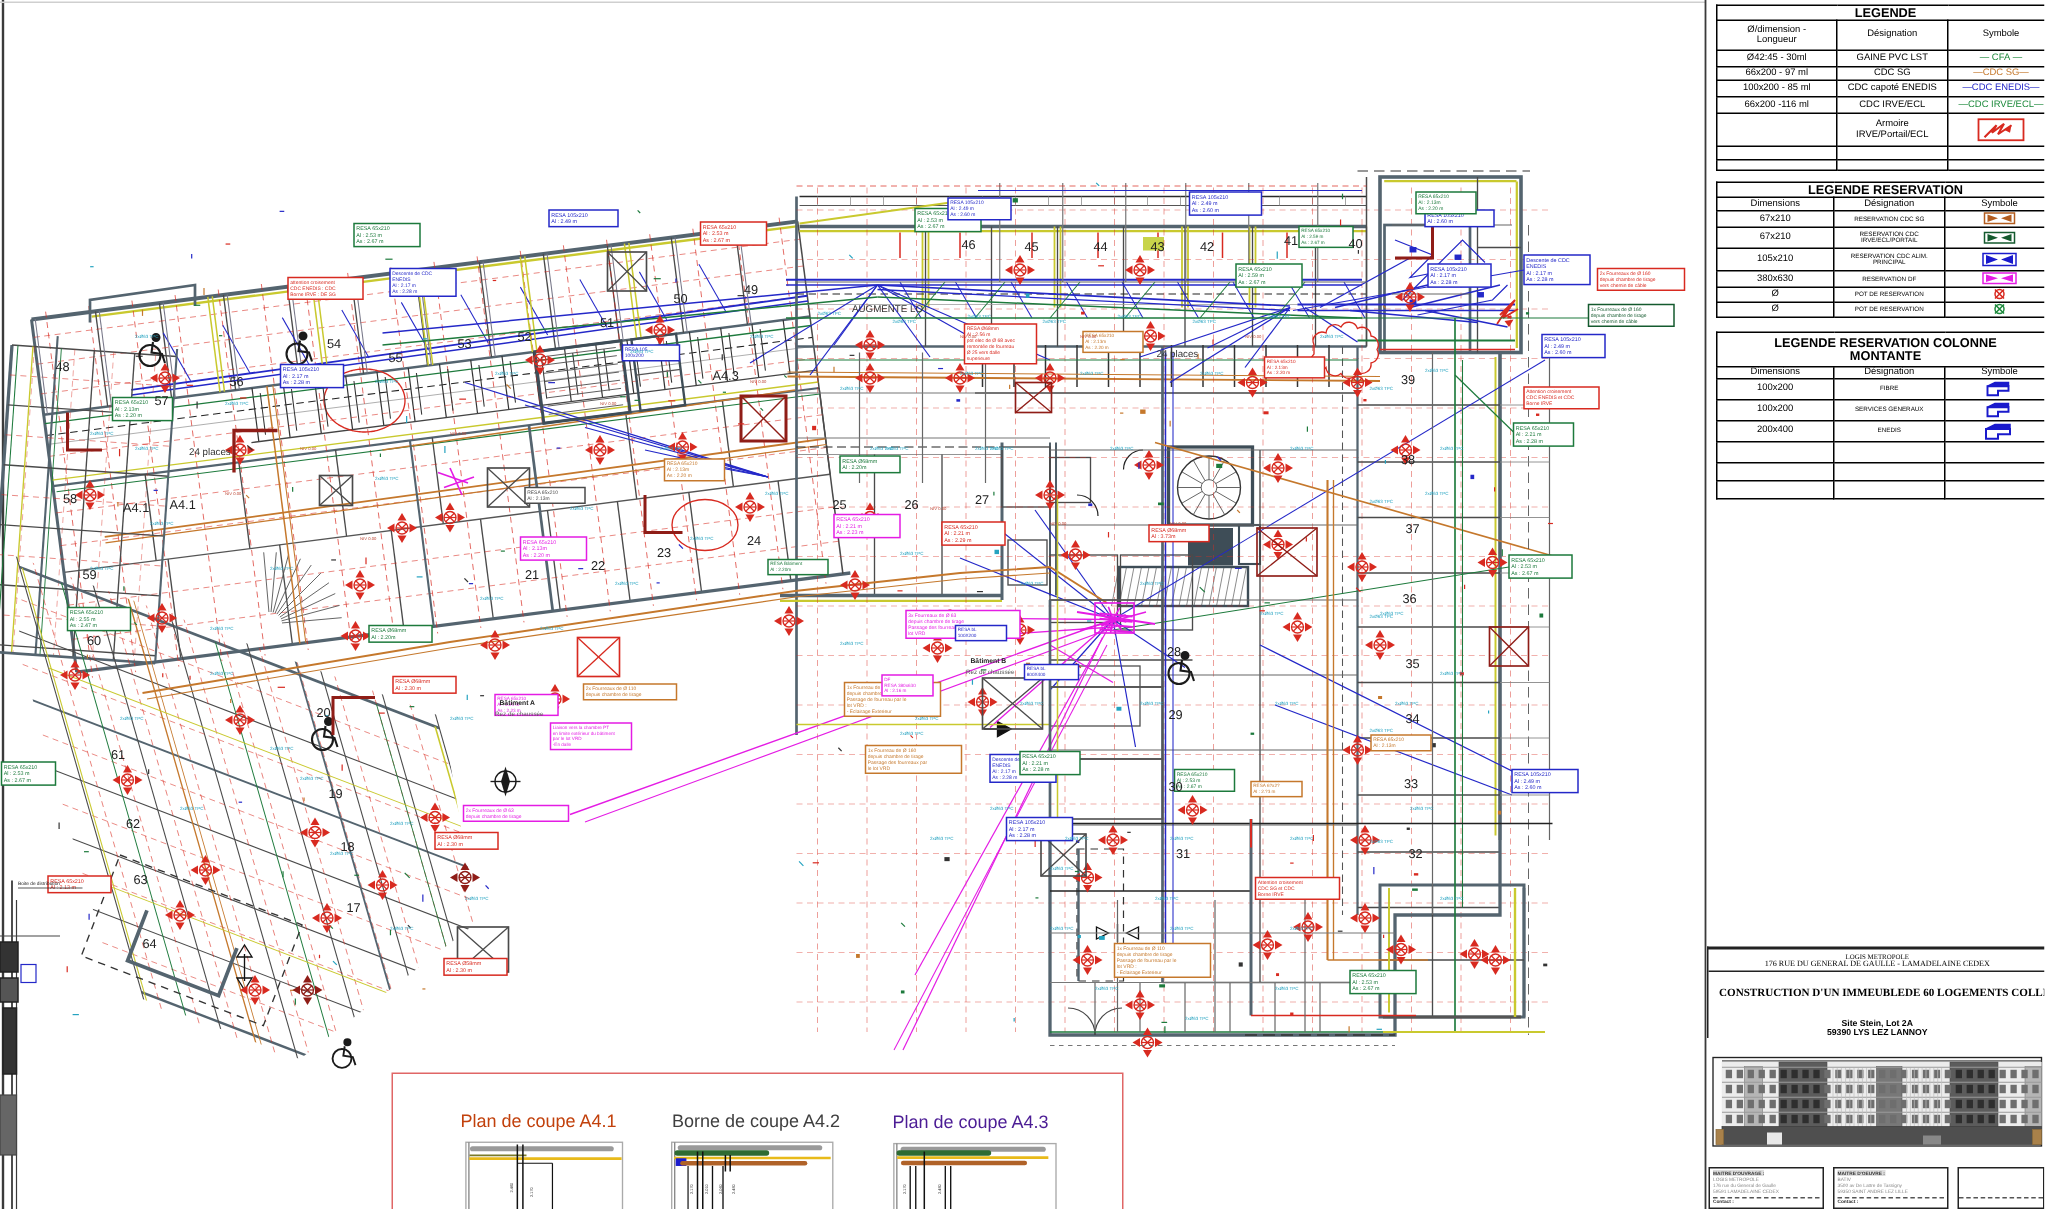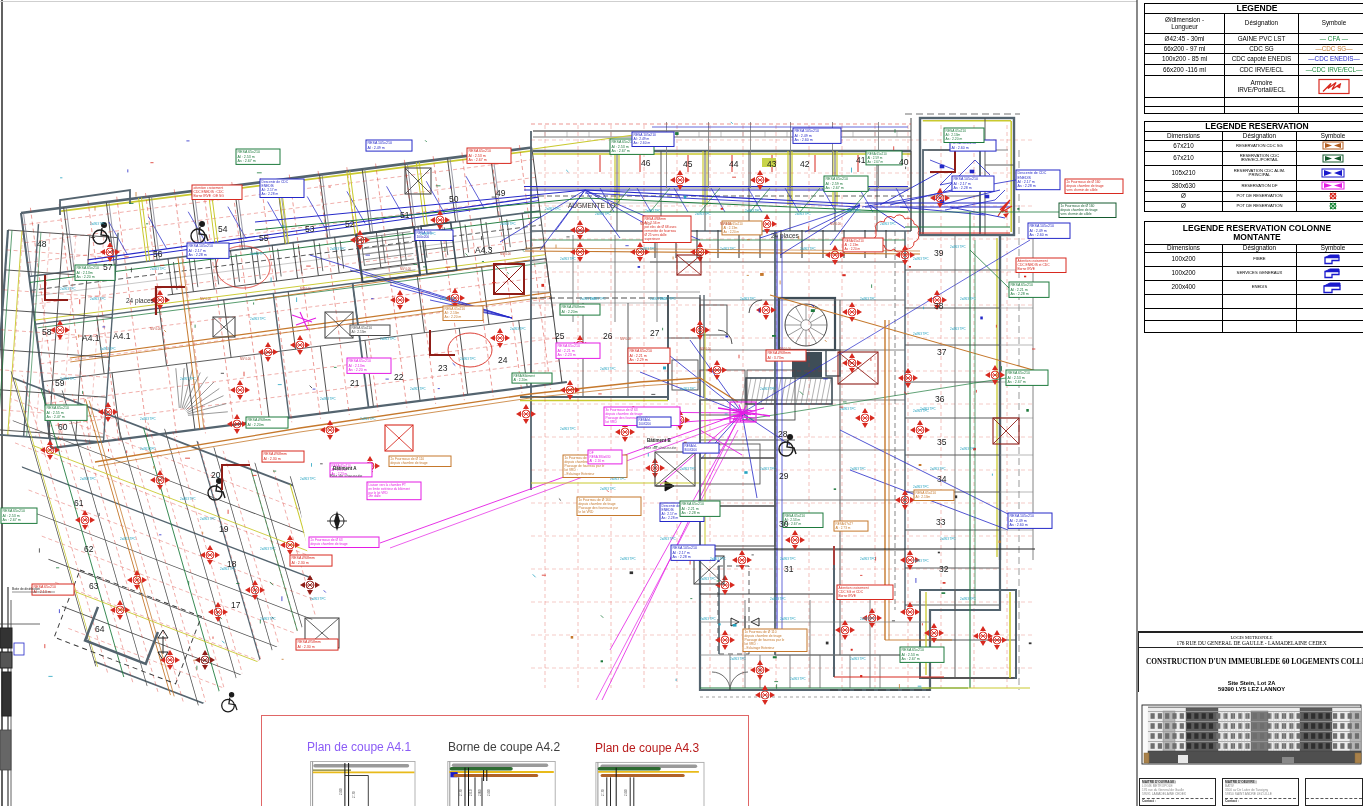--- a/index.html
+++ b/index.html
@@ -2386,16 +2386,16 @@
 </div>
 <div style="position:absolute;left:1222px;top:778px;width:77px;height:28px;border:0.9px solid #222;font-size:3.2px;color:#888;padding:1px 2px;">
 <b style="color:#333;background:#ddd;">MAITRE D'OEUVRE :</b><br>BATIV<br>3500 av De Lattre de Tassigny<br>59350 SAINT ANDRE LEZ LILLE
 <div style="border-top:1px dashed #555;margin-top:2px;color:#333;"><b>Contact :</b></div>
 </div>
 <div style="position:absolute;left:1305px;top:778px;width:58px;height:28px;border:0.9px solid #222;">
 <div style="border-top:1px dashed #555;margin-top:19px;"></div>
 </div>
 
 <div style="position:absolute;left:261px;top:715px;width:488px;height:95px;border:1px solid #e06666;"></div>
-<div style="position:absolute;left:307px;top:740px;font-size:12px;color:#8b5cf6;">Plan de coupe A4.1</div>
+<div style="position:absolute;left:307px;top:740px;font-size:12px;color:#c2410c;">Plan de coupe A4.1</div>
 <div style="position:absolute;left:448px;top:740px;font-size:12px;color:#3f3f3f;">Borne de coupe A4.2</div>
-<div style="position:absolute;left:595px;top:741px;font-size:12px;color:#b91c1c;">Plan de coupe A4.3</div>
+<div style="position:absolute;left:595px;top:741px;font-size:12px;color:#4c1d95;">Plan de coupe A4.3</div>
 
 </div>
 </body></html>

